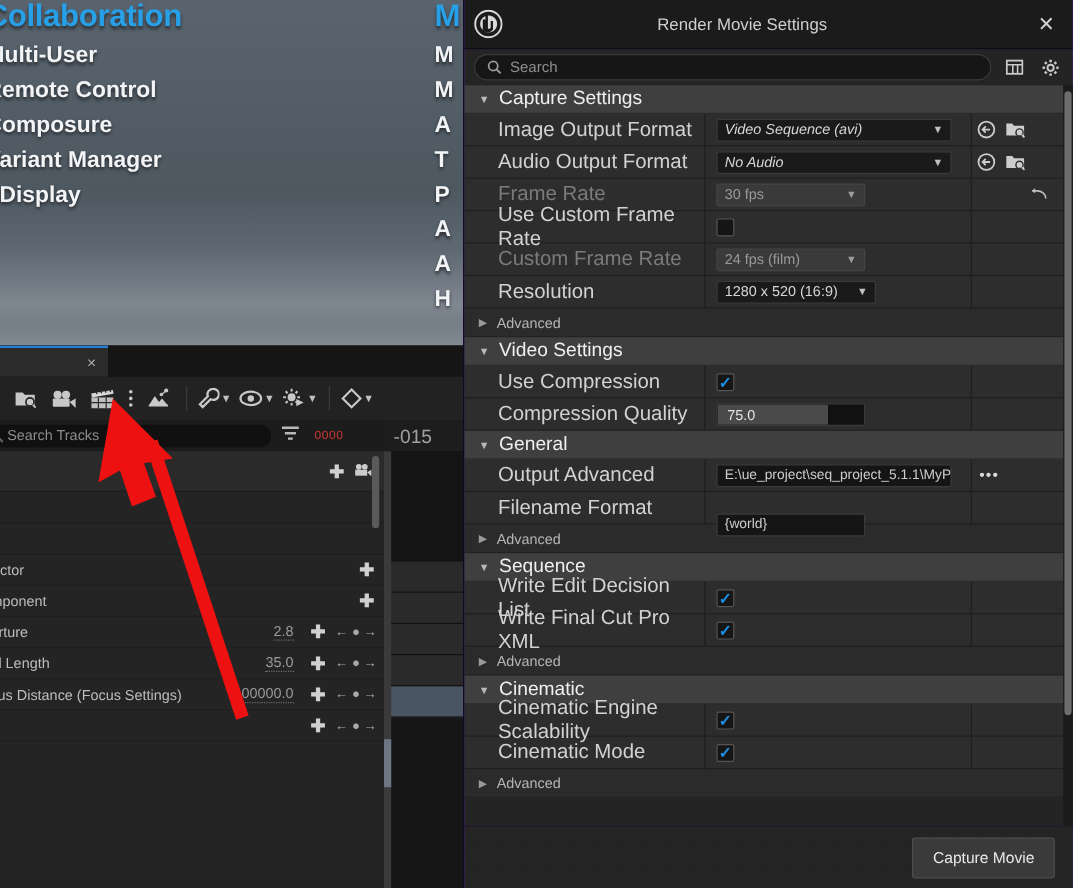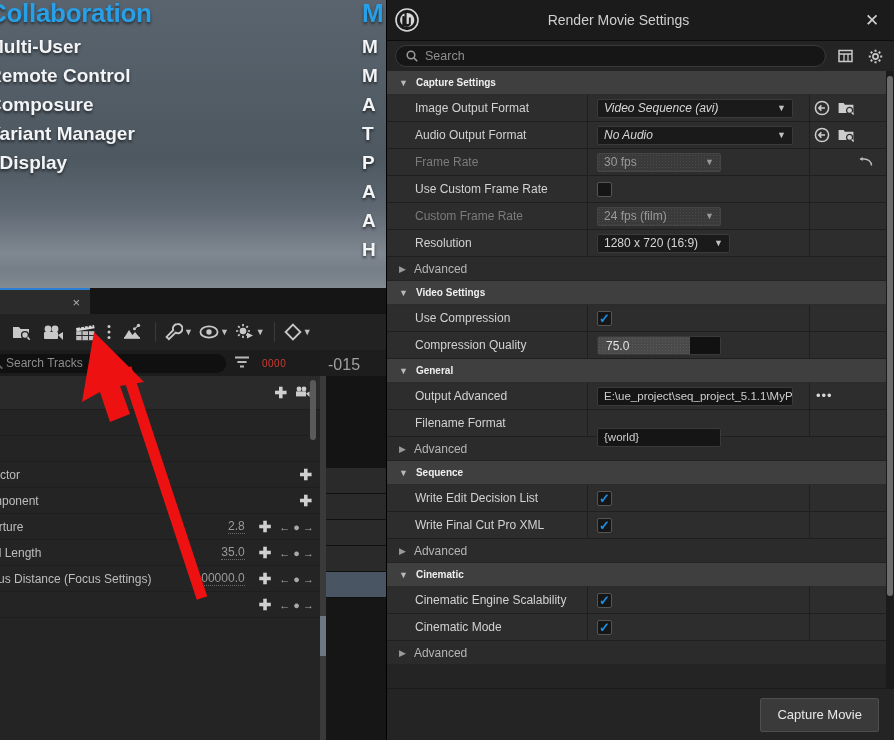--- a/index.html
+++ b/index.html
@@ -106,30 +106,30 @@
 
   .prop-scroll { position:absolute; left:0; top:71px; width:508px; height:617px; overflow:hidden;
     background:#242424; }
   .prop-inner { width:500px; }
   .sb-track { position:absolute; right:0; top:71px; width:8px; height:617px; background:#1b1b1b; }
   .sb-thumb { position:absolute; right:1px; top:76px; width:6px; height:520px; background:#6d6d6d; border-radius:3px; }
 
   .cat { height:24px; background:#3f3f3f; display:flex; align-items:center; padding-left:12px;
     gap:8px; border-bottom:1px solid #2b2b2b; }
   .cat .tri { color:#b9b9b9; font-size:9px; }
-  .cat .cat-label { color:#efefef; font-size:10px; font-weight:bold; }
+  .cat .cat-label { color:#efefef; font-size:16px; font-weight:normal; }
 
   .adv { height:24px; background:#2b2b2b; display:flex; align-items:center; padding-left:12px;
     gap:8px; border-bottom:1px solid #232323; }
   .adv .tri { color:#9a9a9a; font-size:9px; }
   .adv .adv-label { color:#b5b5b5; font-size:12px; }
 
   .row { height:27px; display:flex; align-items:center; border-bottom:1px solid #1f1f1f;
     background:#2d2d2d; }
-  .row .lbl { width:200px; padding-left:28px; color:#d2d2d2; font-size:12px; }
+  .row .lbl { width:200px; padding-left:28px; color:#d2d2d2; font-size:17px; }
   .row.disabled .lbl { color:#7b7b7b; }
   .row .ctl { width:222px; display:flex; align-items:center; gap:10px; padding-left:9px;
     border-left:1px solid #1f1f1f; height:27px; }
   .row .tail { flex:1; border-left:1px solid #1f1f1f; height:27px; display:flex;
     align-items:center; justify-content:flex-start; padding-left:12px; }
 
   .dd { height:19px; background:#1a1a1a; border:1px solid #3a3a3a; border-radius:2px;
     display:flex; align-items:center; padding:0 6px; gap:8px; }
   .dd span { color:#d6d6d6; font-size:12px; }
   .dd .cv { color:#c0c0c0; font-size:9px; margin-left:auto; }
@@ -500,21 +500,21 @@
               <span class="cv">▼</span>
             </span>
           </span>
           <span class="tail"></span>
         </div>
 
         <div class="row">
           <span class="lbl">Resolution</span>
           <span class="ctl">
             <span class="dd auto">
-              <span>1280 x 720 (16:9)</span>
+              <span>1280 x 520 (16:9)</span>
               <span class="cv" style="margin-left:8px;">▼</span>
             </span>
           </span>
           <span class="tail"></span>
         </div>
 
         <div class="adv">
           <span class="tri">▶</span>
           <span class="adv-label">Advanced</span>
         </div>

